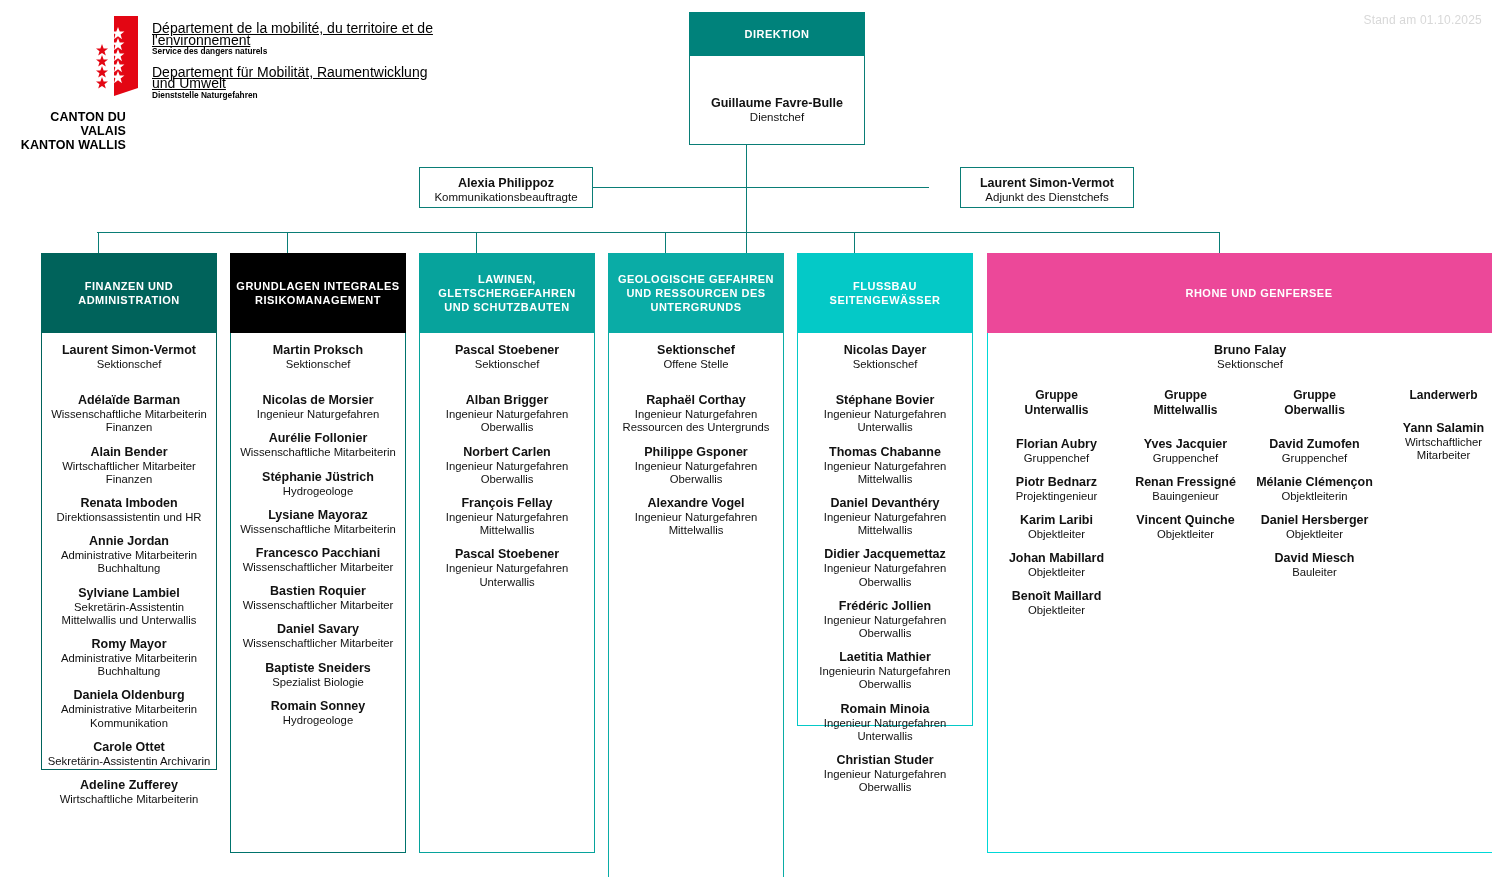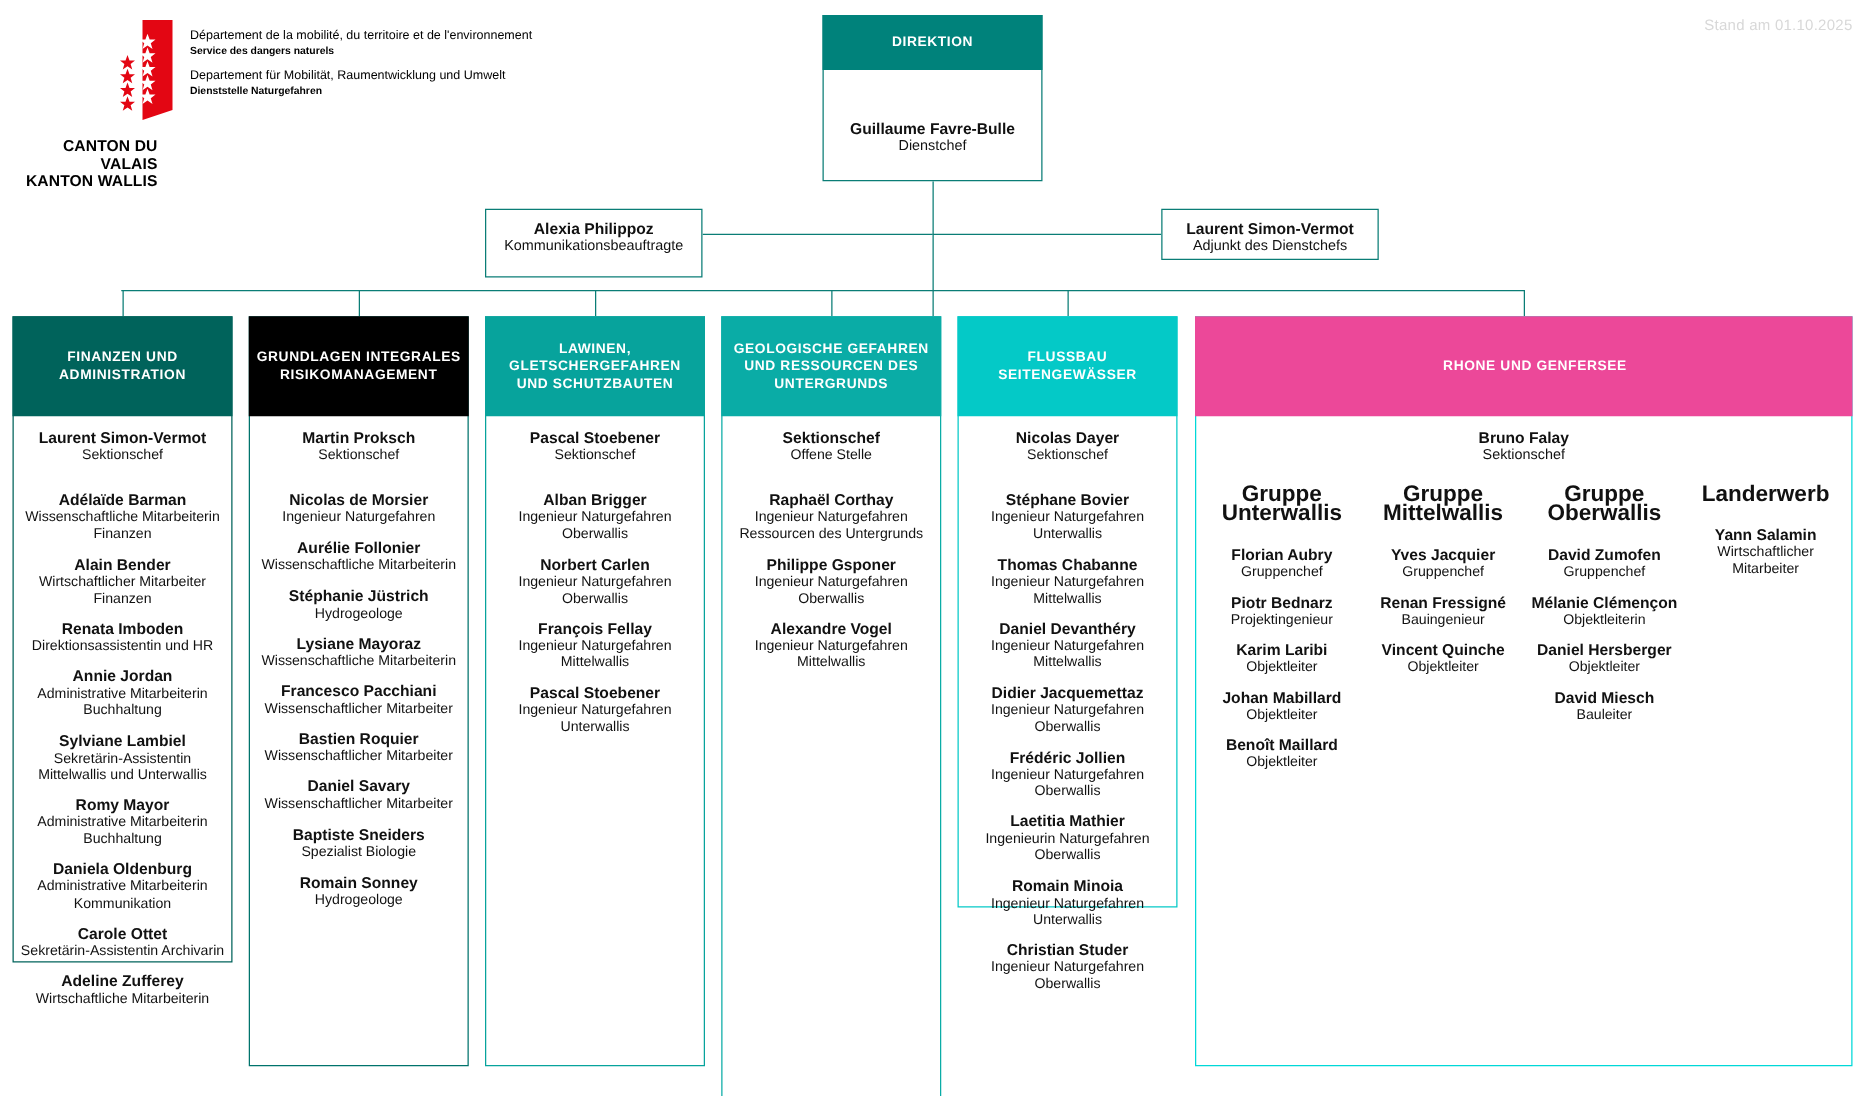--- a/index.html
+++ b/index.html
@@ -18,42 +18,42 @@
     font-size: 12px; color: #d8d8d8; letter-spacing: .2px;
   }
   .logo-block { position: absolute; left: 8px; top: 14px; width: 430px; height: 115px; }
   .coat { position: absolute; left: 80px; top: 0px; width: 56px; height: 85px; }
   .canton-txt {
     position: absolute; left: 0px; top: 96px; width: 118px;
     text-align: right; font-size: 12.5px; font-weight: bold;
     color: #000; line-height: 14px; letter-spacing: .1px;
   }
   .dept { position: absolute; left: 144px; top: 9px; width: 290px; line-height: 11.5px; }
-  .dept .l1 { font-size: 10px; color: #000; }
+  .dept .l1 { font-size: 14px; color: #000; text-decoration: underline; }
   .dept .l2 { font-size: 8.3px; color: #000; font-weight: bold; margin-bottom: 9px; }
 
   
-  .box { position: absolute; background: #fff; }
+  .box { position: absolute; background: #fff; margin-left: 31px; }
   .box-hdr {
     color: #fff; font-weight: bold; font-size: 11px;
     letter-spacing: .5px; text-align: center;
     display: flex; align-items: center; justify-content: center;
     line-height: 14px; padding: 4px 6px;
   }
 
   #direktion { left: 658px; top: 12px; width: 176px; height: 133px;
                border: 1px solid #0a7d76; }
   #direktion .box-hdr { background: #00827b; height: 44px; margin: -1px -1px 0 -1px; }
   #direktion .body { text-align: center; padding-top: 40px; }
 
   .small-box {
     border: 1px solid #0a7d76; text-align: center;
     padding: 8px 6px; font-size: 11.5px; line-height: 14px;
   }
-  #komm { left: 388px; top: 167px; width: 174px; height: 55px; }
+  #komm { left: 388px; top: 167px; width: 174px; height: 41px; }
   #adjunkt { left: 929px; top: 167px; width: 174px; height: 41px; }
 
   .nm { font-weight: bold; font-size: 12.5px; color: #111; line-height: 15px; }
   .rl { font-size: 11.5px; color: #111; line-height: 13.5px; }
 
   
   .ln { position: absolute; background: #0a7d76; }
 
   
   .col { position: absolute; top: 253px; background: #fff; }
@@ -62,21 +62,21 @@
 
   .person { margin-bottom: 10px; }
   .person.lead { margin-bottom: 22px; }
   .person .nm { font-weight: bold; font-size: 12.5px; line-height: 15px; color: #111; }
   .person .rl { font-size: 11.3px; line-height: 13.2px; color: #111; }
 
   
   .rh-head { text-align: center; padding: 10px 5px 0 5px; }
   .rh-groups { display: flex; padding: 16px 4px 0 4px; }
   .rh-groups > div { flex: 1; text-align: center; }
-  .grp-title { font-weight: bold; font-size: 18px; line-height: 15.5px; color: #111;
+  .grp-title { font-weight: bold; font-size: 12px; line-height: 15.5px; color: #111;
                margin-bottom: 18px; }
 </style>
 </head>
 <body>
 
 <div id="root">
 
   <div class="stand">Stand am 01.10.2025</div>
 
   <div class="logo-block">

